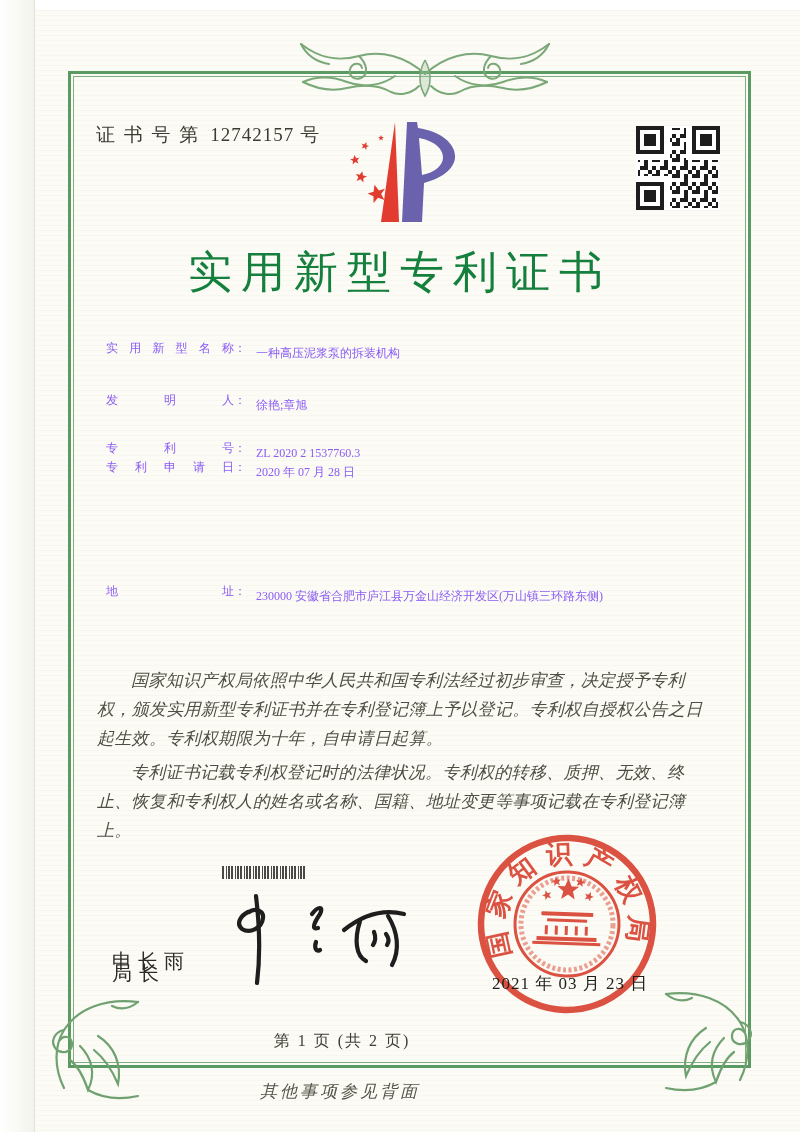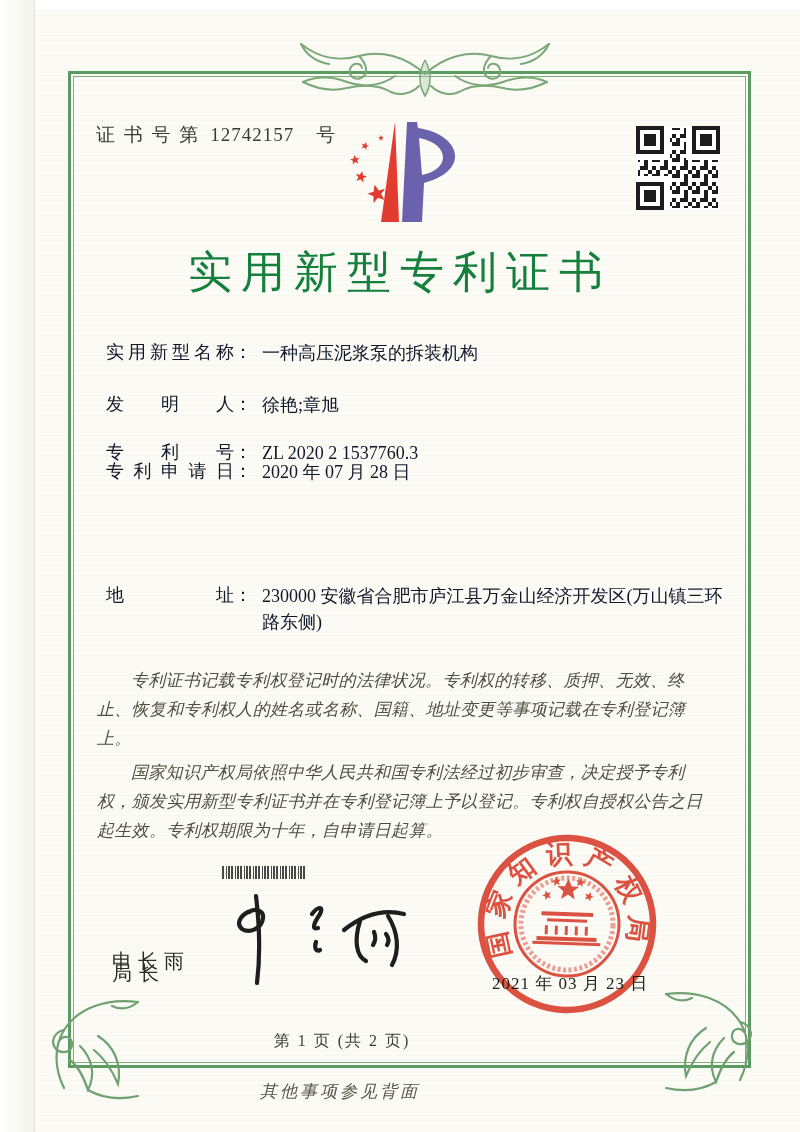--- a/index.html
+++ b/index.html
@@ -8,26 +8,26 @@
   .paper{position:absolute;left:34px;top:10px;right:0;bottom:0;background:#fcfbf5;
          background-image:repeating-linear-gradient(180deg,rgba(130,165,130,.045) 0 1px,transparent 1px 5px);}
   .scan-edge{position:absolute;left:0;top:0;width:34px;height:100%;
              background:linear-gradient(90deg,#ffffff,#f3f3ec);border-right:1px solid #e2e3d8;}
   .frame{position:absolute;left:68px;top:71px;width:677px;height:991px;border:3px solid #5c9a63;}
   .frame::after{content:"";position:absolute;inset:2px;border:1px solid #7fae81;}
   .orn-top{position:absolute;left:287px;top:36px;}
   .orn-bl{position:absolute;left:42px;top:996px;}
   .orn-br{position:absolute;left:652px;top:988px;}
   .cert-no{position:absolute;left:96px;top:122px;font-size:19px;color:#3b3b33;letter-spacing:2px;}
-  .cert-no .num{letter-spacing:1px;margin:0 22px 0 10px;}
+  .cert-no .num{letter-spacing:1px;margin:0 6px 0 10px;}
   .logo{position:absolute;left:338px;top:116px;}
   .qr{position:absolute;left:636px;top:126px;}
   .title{position:absolute;left:0;right:0;top:243px;text-align:center;font-size:44px;
          letter-spacing:9px;color:#15803d;font-weight:500;}
-  .frow{position:absolute;left:106px;font-size:18px;color:#0f172a;width:620px;}
+  .frow{position:absolute;left:106px;font-size:12px;color:#8b5cf6;width:620px;}
   .jl{display:inline-block;width:128px;text-align:justify;text-align-last:justify;vertical-align:top;}
   .jl2{display:inline-block;width:104px;text-align:justify;text-align-last:justify;vertical-align:top;}
   .colon{margin-right:10px;}
   .fvalue{display:inline-block;vertical-align:top;max-width:462px;line-height:26px;}
   .g2{position:absolute;left:320px;top:0;}
   .paras{position:absolute;left:97px;top:666px;width:616px;font-style:italic;font-size:17px;
          line-height:29px;color:#4e4e43;letter-spacing:.3px;}
   .paras p{margin:0 0 5px;text-indent:34px;}
   .officer-title,.officer-name{position:absolute;left:112px;font-family:"Liberation Sans","DejaVu Sans",sans-serif;
          font-size:20px;color:#2c2c27;letter-spacing:7px;}
@@ -147,22 +147,22 @@
     <span class="jl">专利号</span><span class="colon">：</span><span class="fvalue">ZL 2020 2 1537760.3</span>
   </div>
   <div class="frow" style="top:459px">
     <span class="jl">专利申请日</span><span class="colon">：</span><span class="fvalue">2020 年 07 月 28 日</span>
   </div>
   <div class="frow" style="top:583px">
     <span class="jl">地址</span><span class="colon">：</span><span class="fvalue">230000 安徽省合肥市庐江县万金山经济开发区(万山镇三环路东侧)</span>
   </div>
 
   <div class="paras">
+    <p>国家知识产权局依照中华人民共和国专利法经过初步审查，决定授予专利权，颁发实用新型专利证书并在专利登记簿上予以登记。专利权自授权公告之日起生效。专利权期限为十年，自申请日起算。</p>
     <p>专利证书记载专利权登记时的法律状况。专利权的转移、质押、无效、终止、恢复和专利权人的姓名或名称、国籍、地址变更等事项记载在专利登记簿上。</p>
-    <p>国家知识产权局依照中华人民共和国专利法经过初步审查，决定授予专利权，颁发实用新型专利证书并在专利登记簿上予以登记。专利权自授权公告之日起生效。专利权期限为十年，自申请日起算。</p>
   </div>
 
   <div class="officer-title">局长</div>
   <div class="officer-name">申长雨</div>
 
   <svg class="barcode" width="84" height="13" viewBox="0 0 84 13">
     <rect width="84" height="13" fill="url(#bcp)"></rect>
   </svg>
 
   <svg class="signature" width="190" height="115" viewBox="0 0 190 115">

